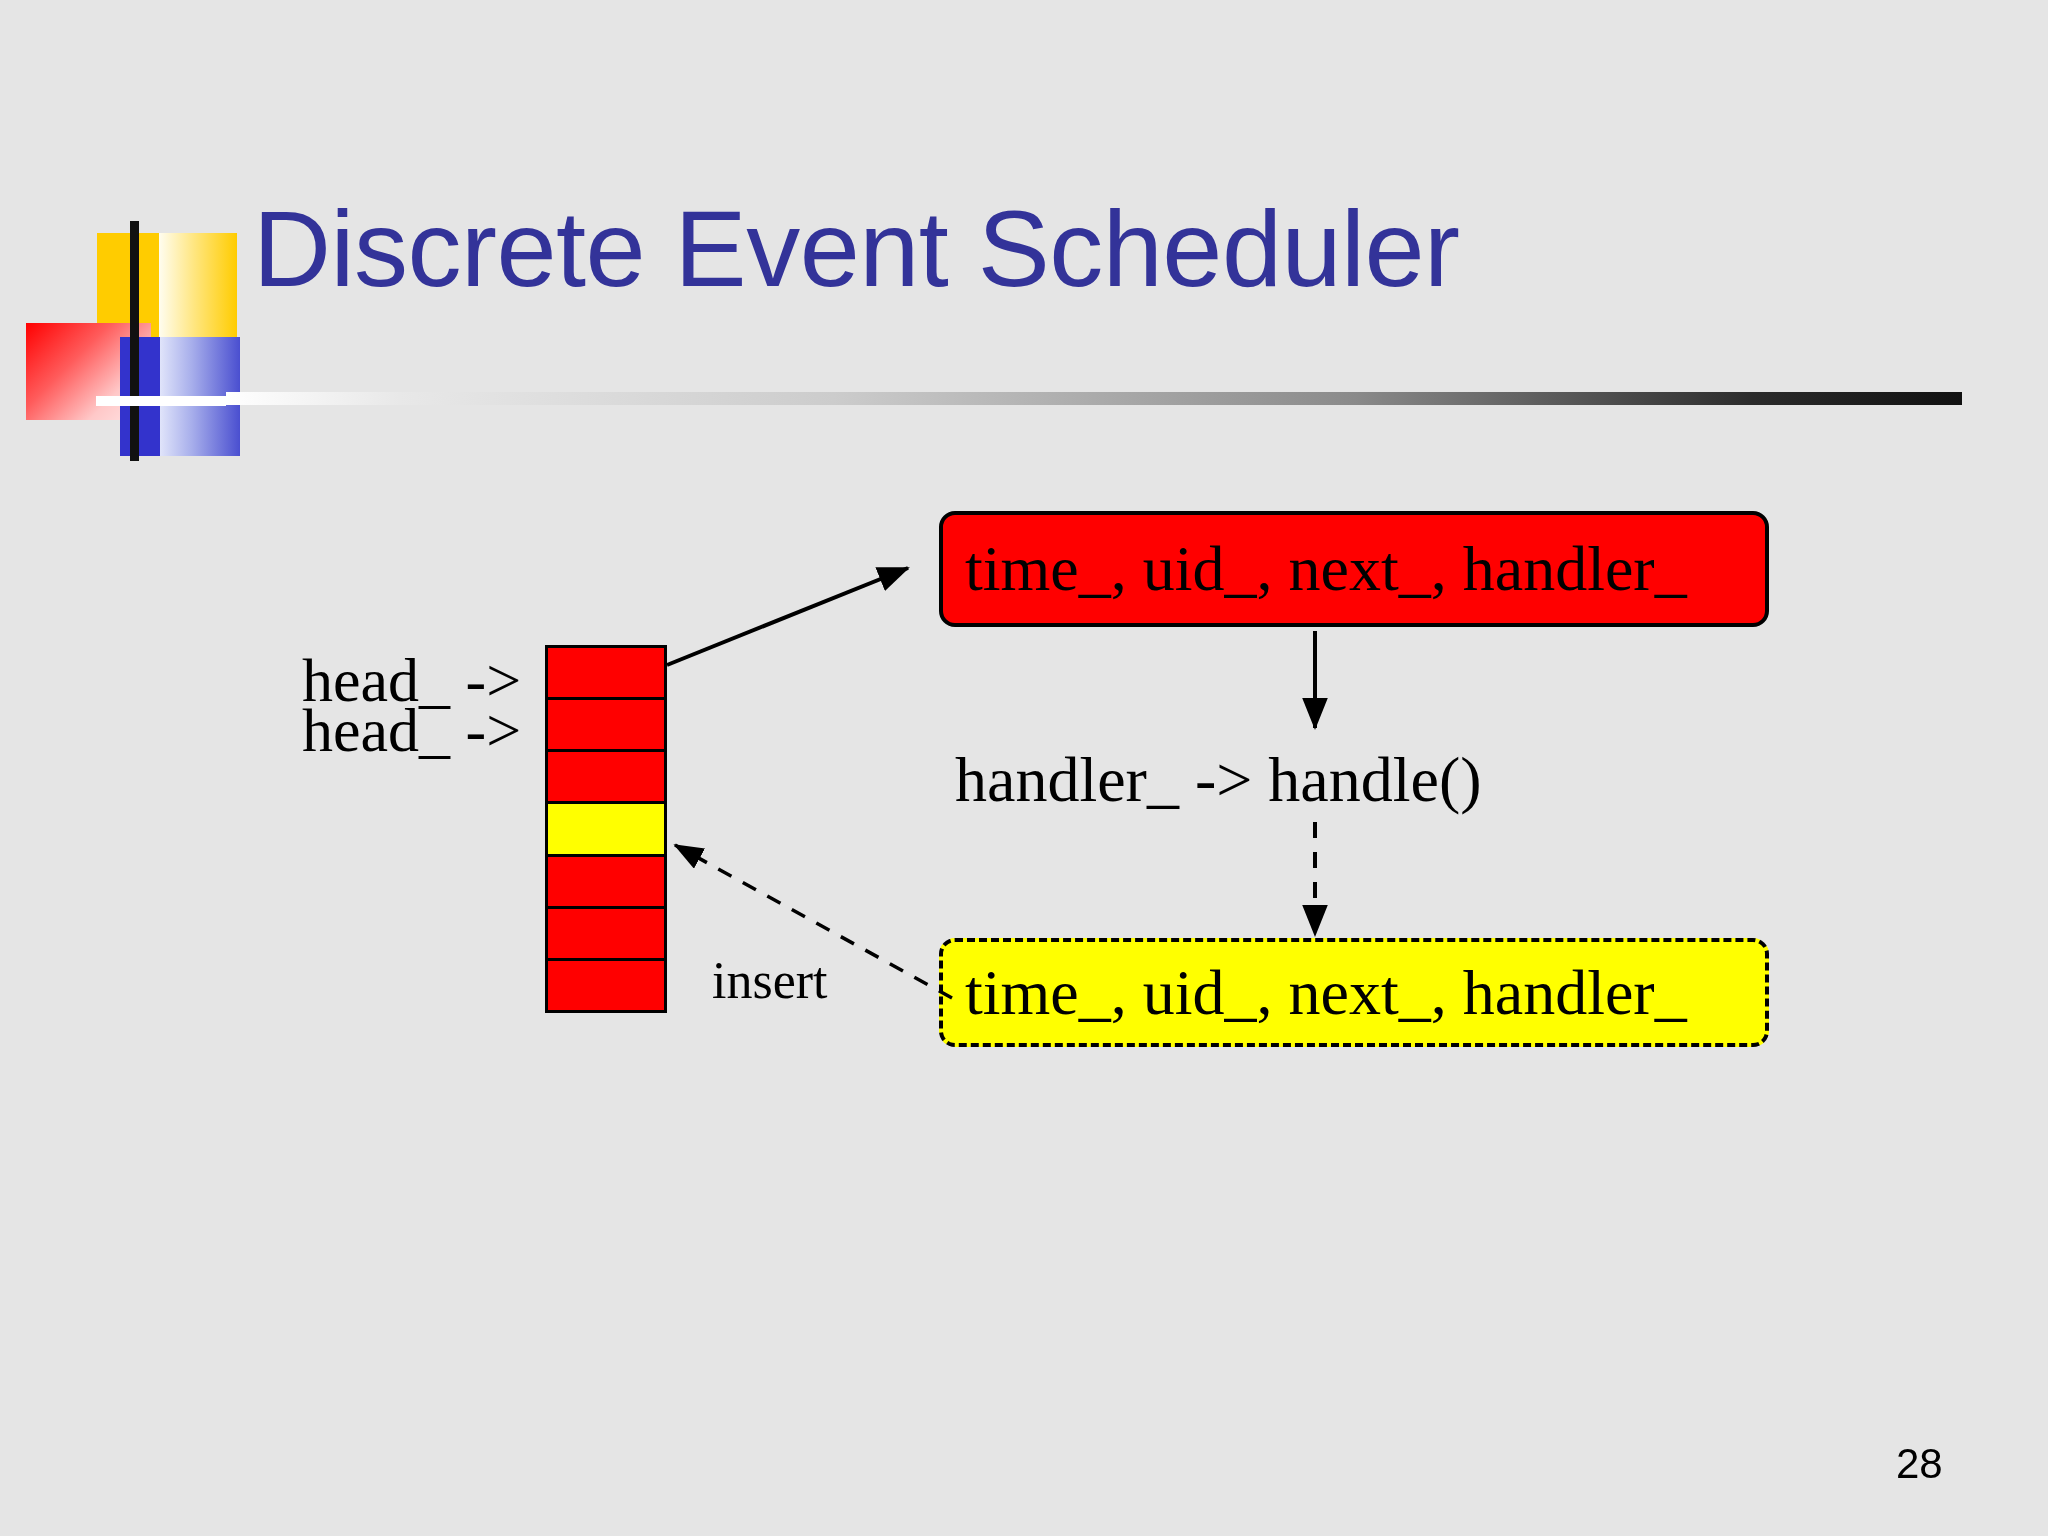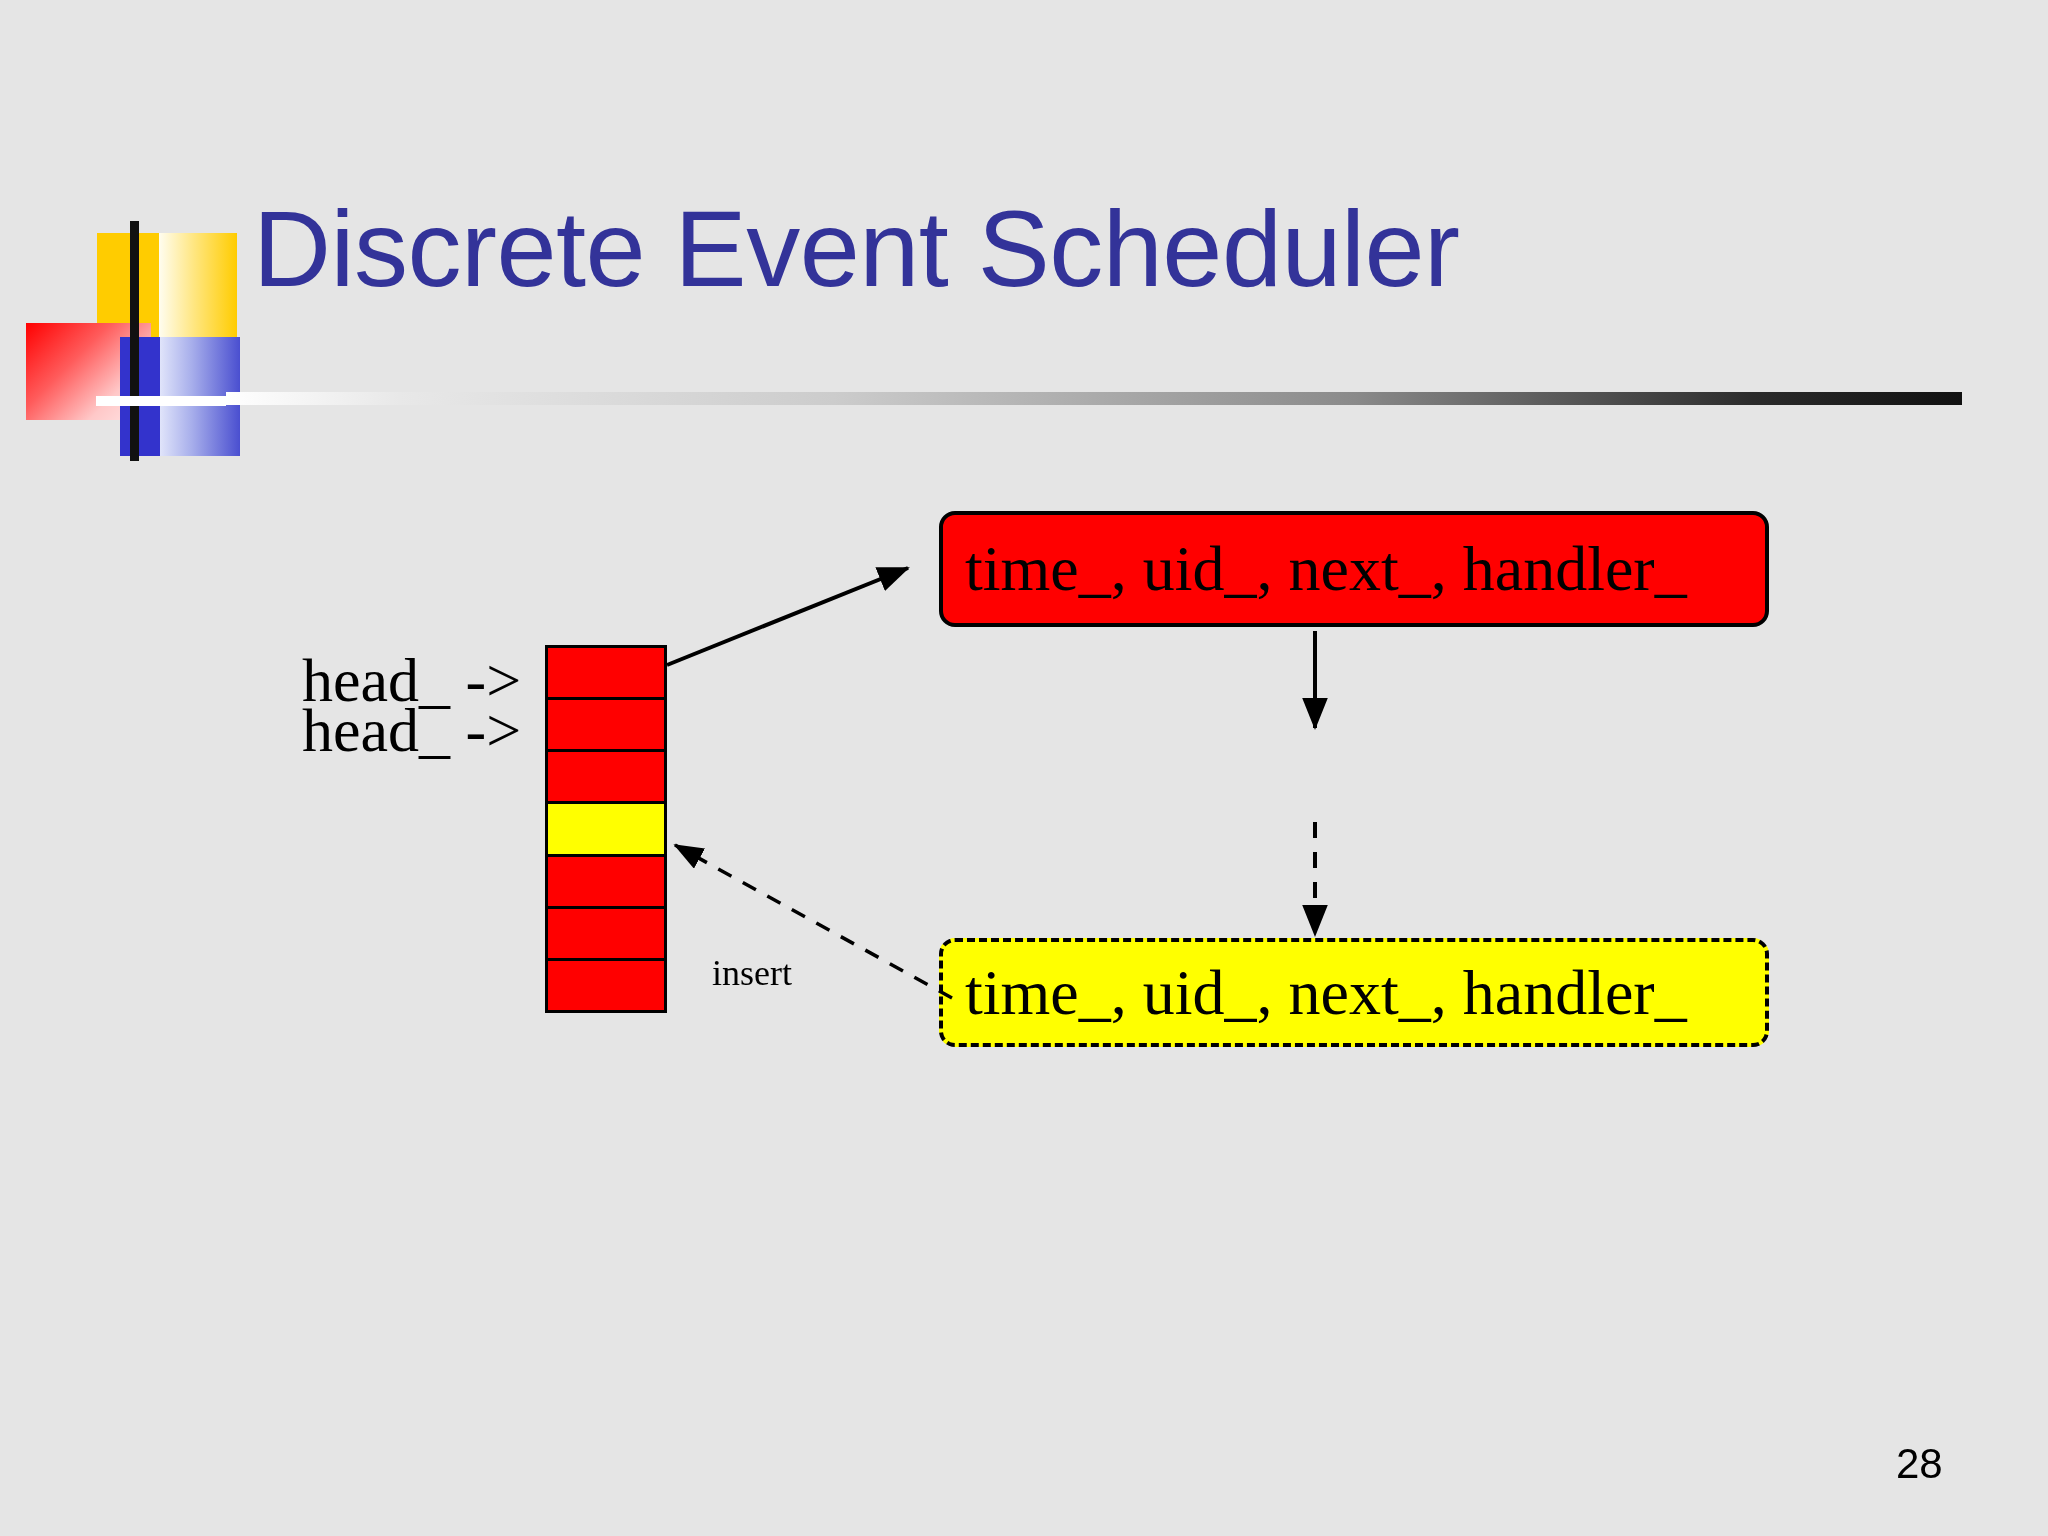--- a/index.html
+++ b/index.html
@@ -116,21 +116,21 @@
     line-height: 1;
   }
   #head-label-1 { left: 302px; top: 649px; }
   #head-label-2 { left: 302px; top: 699px; }
 
   
   #insert-label {
     position: absolute;
     left: 712px;
     top: 955px;
-    font-size: 36px;
+    font-size: 52px;
     color: #000000;
     white-space: nowrap;
     line-height: 1;
   }
 
   
   .event-box {
     position: absolute;
     box-sizing: border-box;
     display: flex;
@@ -215,20 +215,21 @@
     <div class="cell red"></div>
     <div class="cell red"></div>
   </div>
 
   <div id="insert-label">insert</div>
 
   <div class="event-box" id="event-box-head">
     <span>time_, uid_, next_, handler_</span>
   </div>
 
+  <div id="handle-call">handler_ -&gt; handle()</div>
 
   <div class="event-box" id="event-box-new">
     <span>time_, uid_, next_, handler_</span>
   </div>
 
   <svg id="arrows" viewBox="0 0 2048 1536">
     <defs>
       <marker id="arrowhead" markerWidth="9" markerHeight="9" refX="7.5" refY="3.2" orient="auto" markerUnits="strokeWidth">
         <path d="M0,0 L8,3.2 L0,6.4 z" fill="#000000"></path>
       </marker>

